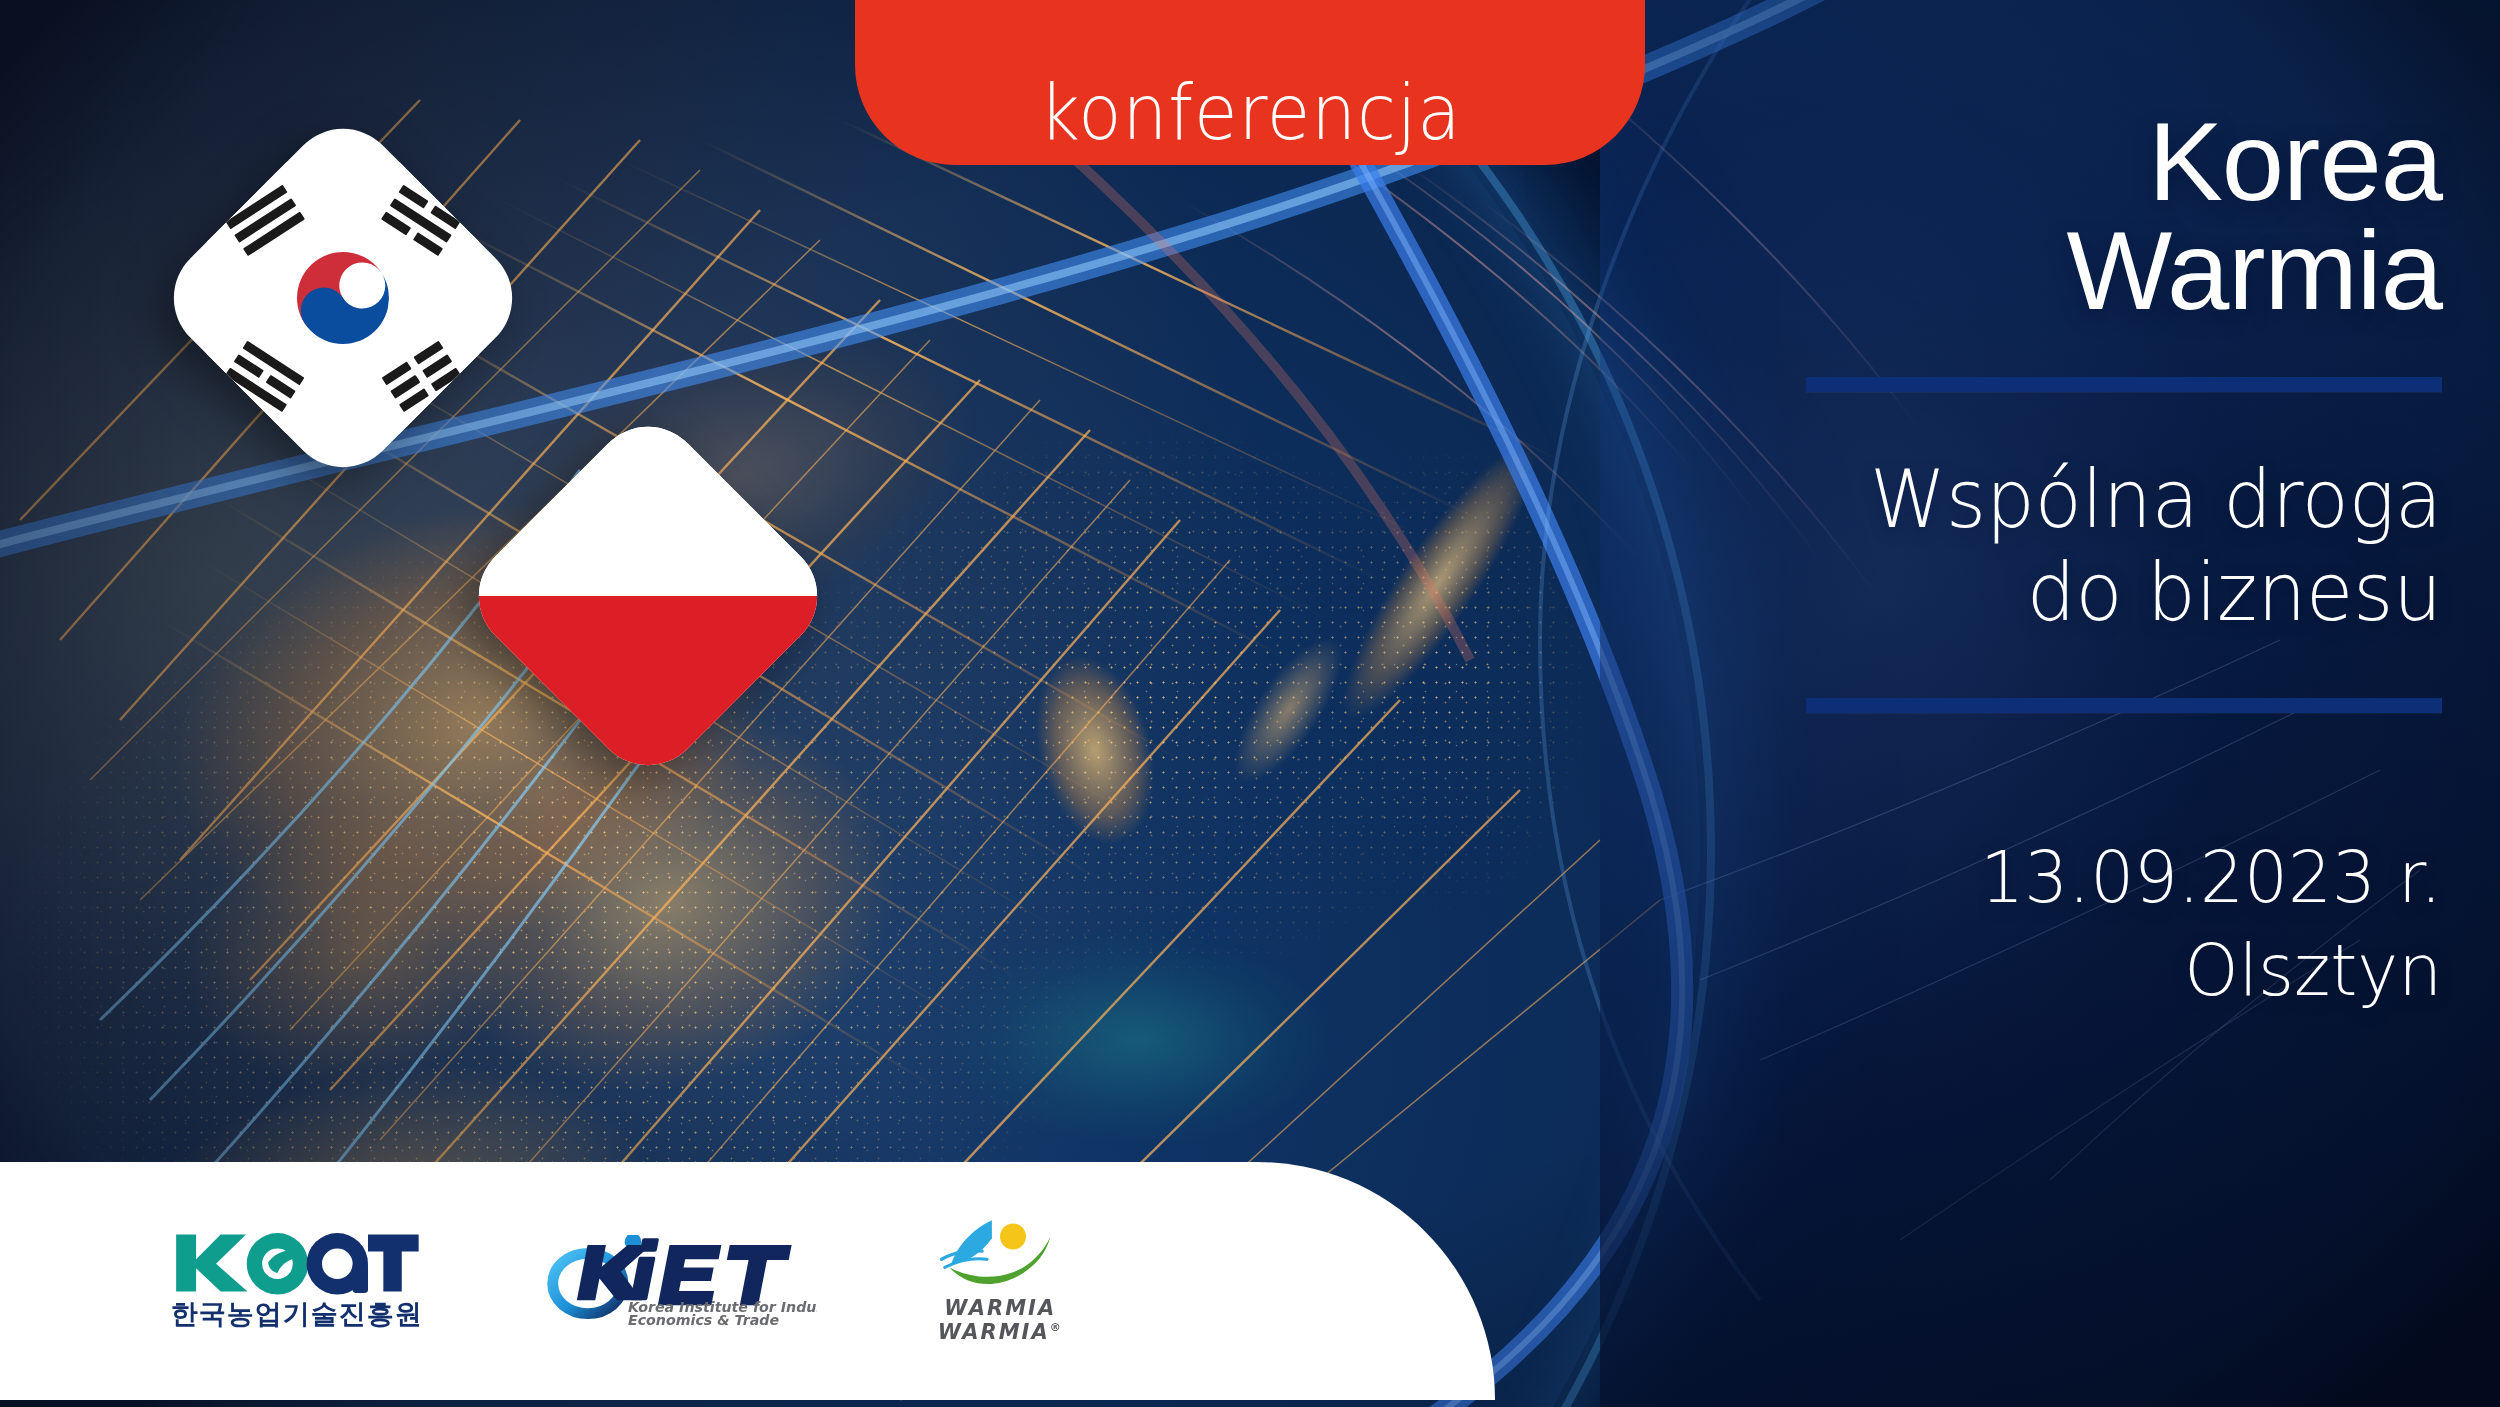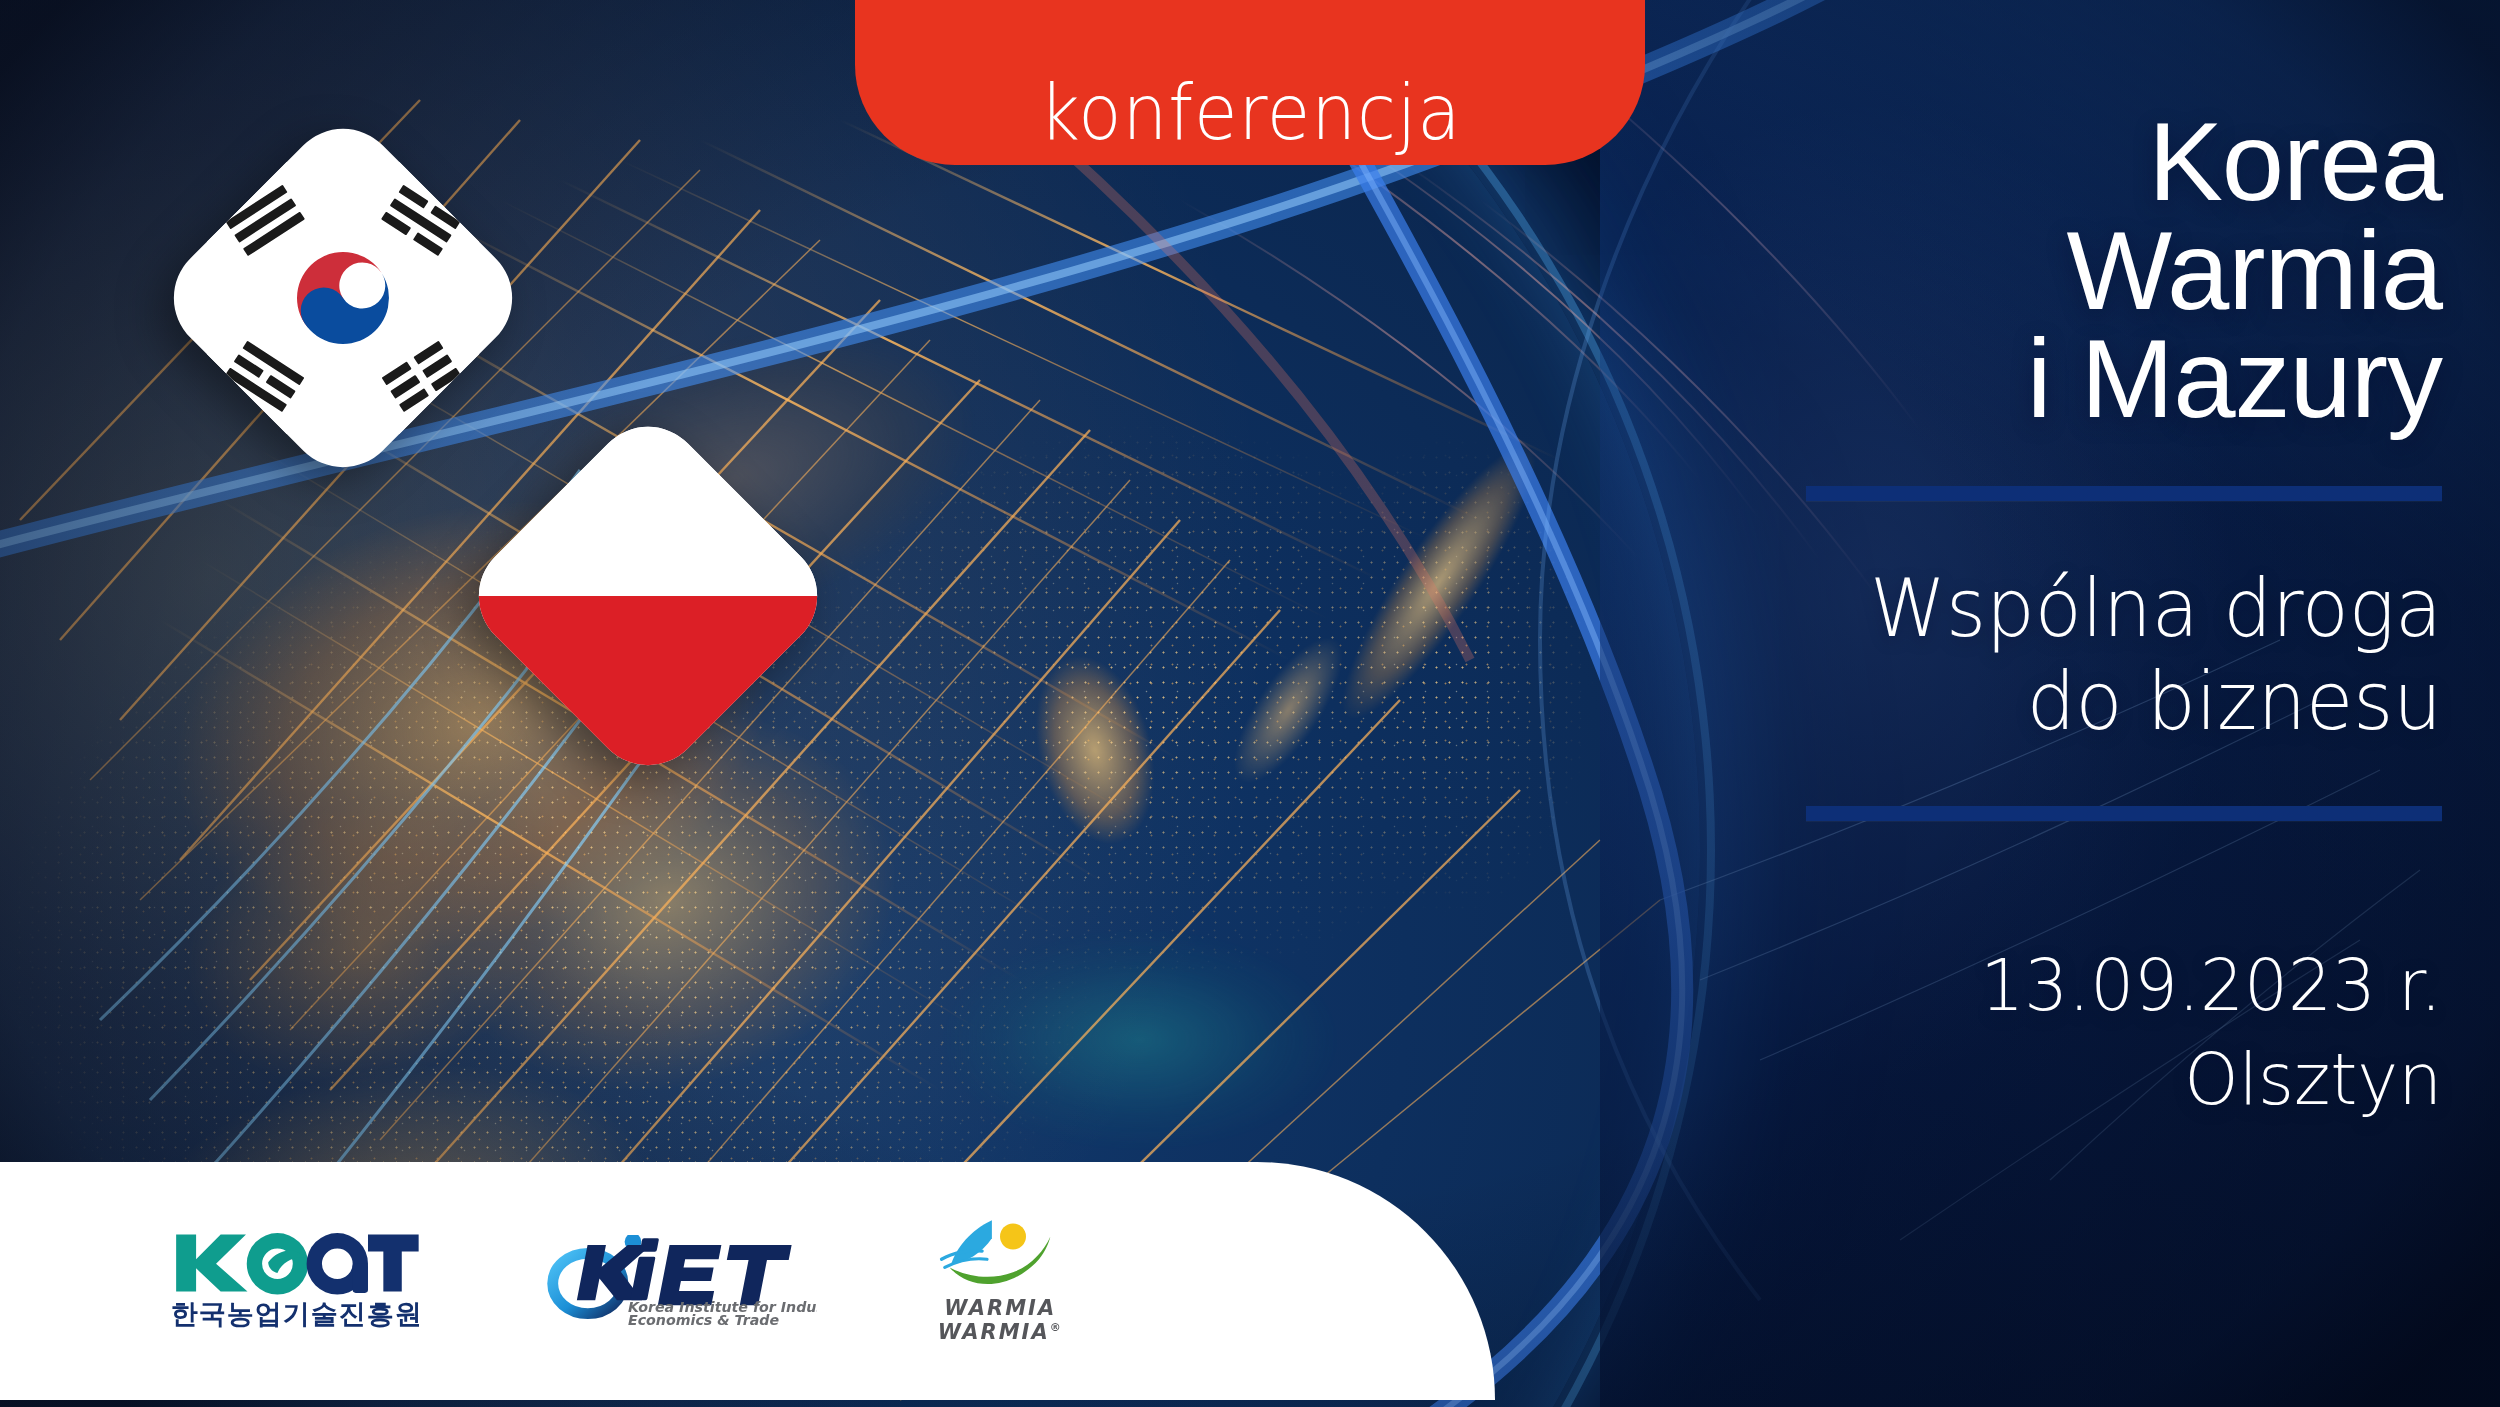--- a/index.html
+++ b/index.html
@@ -440,21 +440,20 @@
       <div class="pl-white"></div>
       <div class="pl-red"></div>
     </div>
   </div>
 
   <div class="right-col">
 
     <div class="title">
       <span class="line">Korea</span>
       <span class="line">Warmia</span>
-      <span class="line">i Mazury</span>
     </div>
 
     <div class="rule top"></div>
 
     <div class="subtitle">
       <span class="line">Wspólna droga</span>
       <span class="line">do biznesu</span>
     </div>
 
     <div class="rule bottom"></div>

